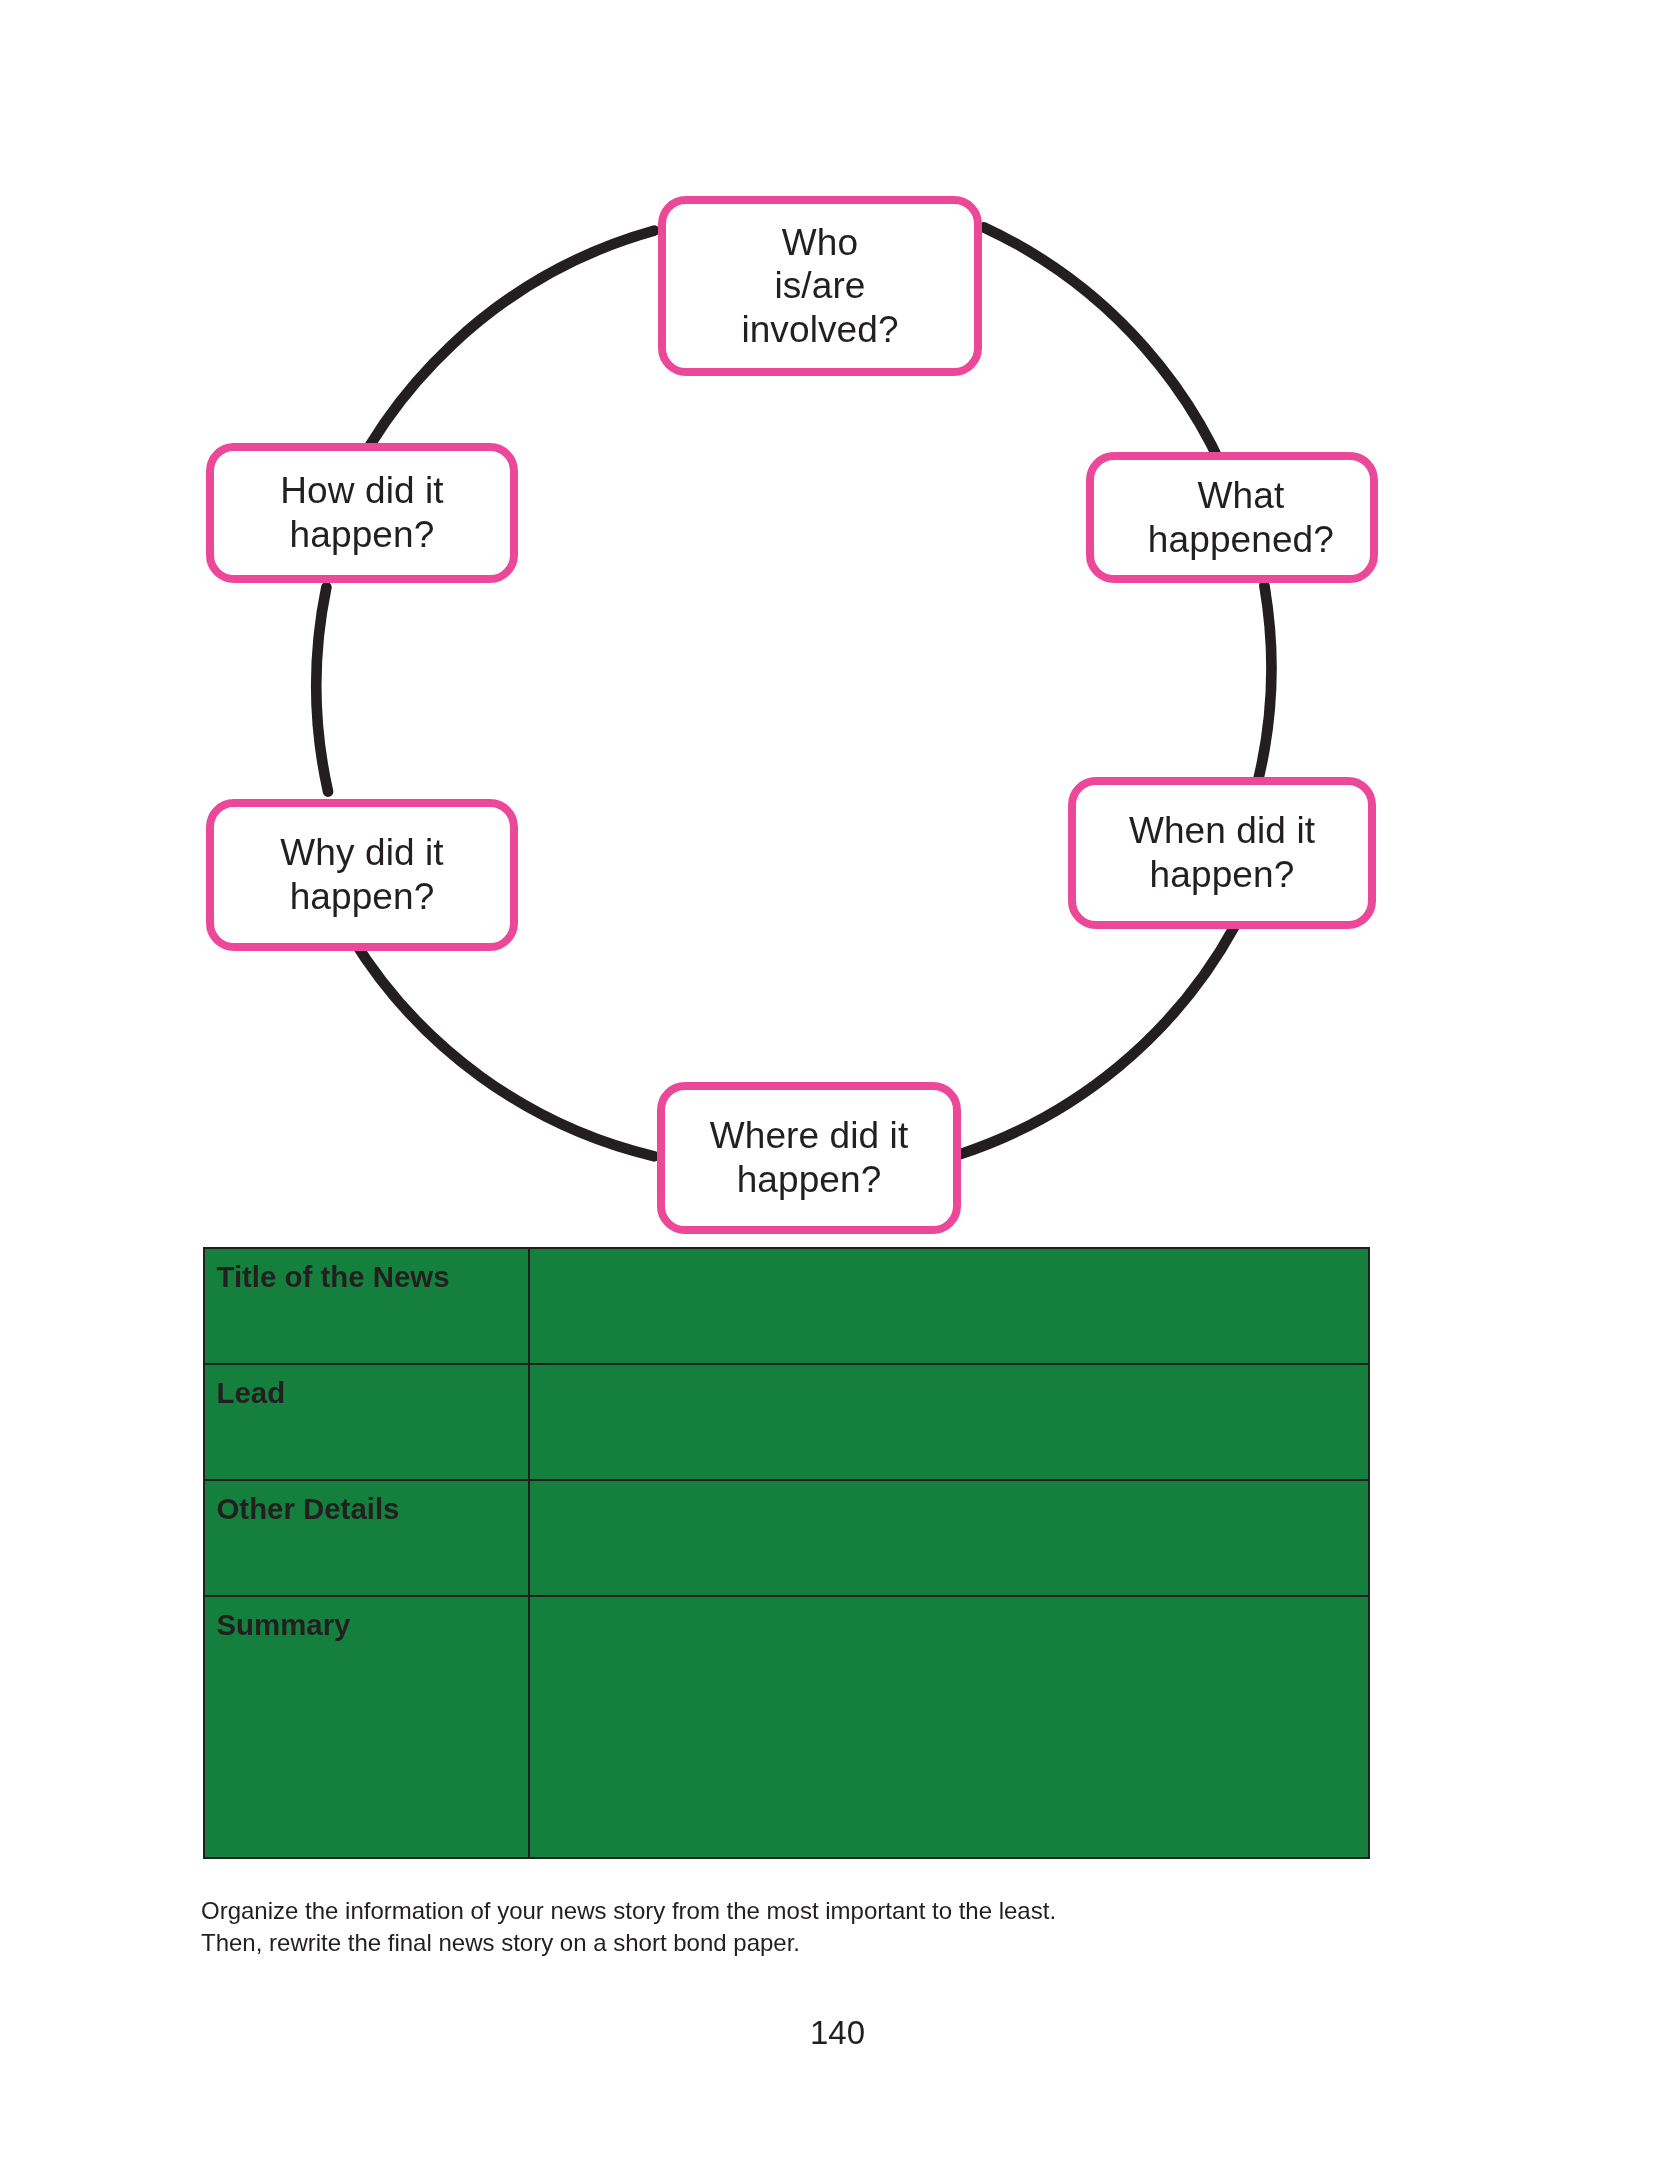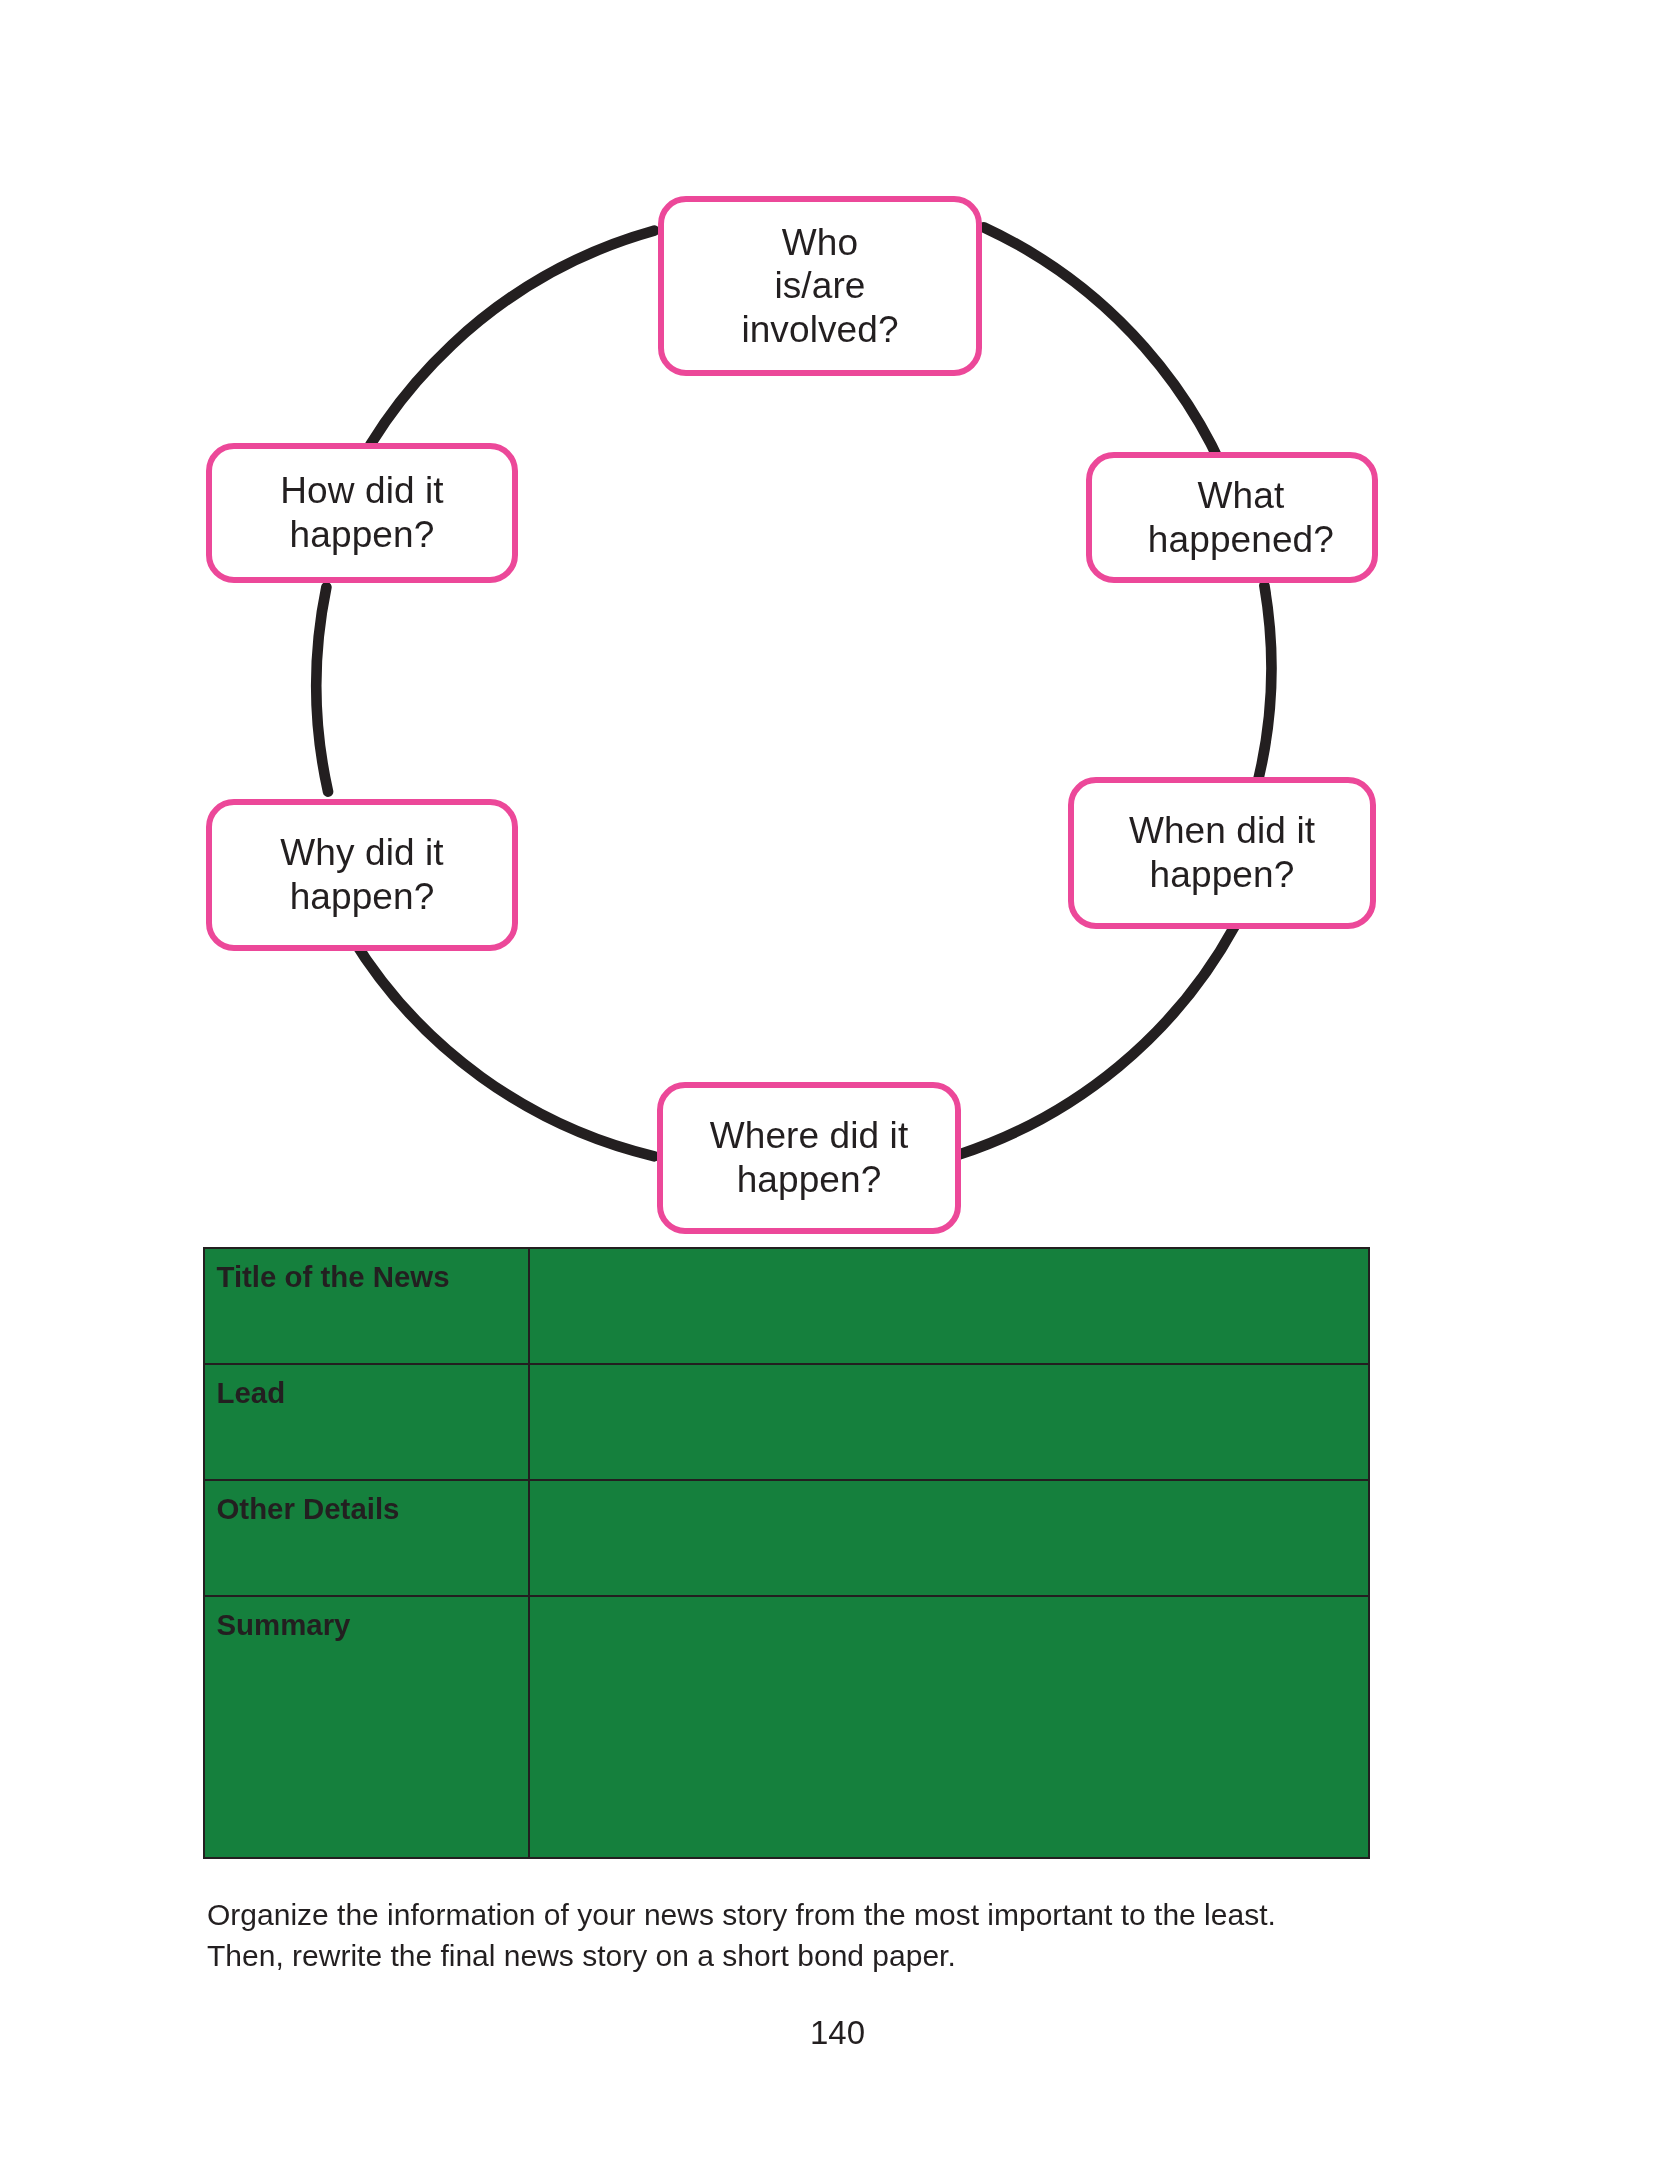--- a/index.html
+++ b/index.html
@@ -36,21 +36,21 @@
     left: 0;
     top: 0;
     width: 1675px;
     height: 1243px;
   }
 
   .cycle-node {
     position: absolute;
     box-sizing: border-box;
     background: #ffffff;
-    border: 6px solid #ec4899;
+    border: 8px solid #ec4899;
     border-radius: 28px;
     display: flex;
     align-items: center;
     justify-content: center;
     text-align: center;
     font-size: 37px;
     line-height: 1.18;
     color: #231f20;
     letter-spacing: 0.1px;
     padding: 3.3px 8.2px;
@@ -92,24 +92,24 @@
   #news-table col.value-col { width: 840px; }
 
   .row-h-1 { height: 116px; }
   .row-h-2 { height: 116px; }
   .row-h-3 { height: 116px; margin-top: 9px; }
   .row-h-4 { height: 262px; }
 
   
   #instructions {
     position: absolute;
-    left: 207px;
+    left: 201px;
     top: 1895px;
     width: 1170px;
-    font-size: 30px;
+    font-size: 24px;
     line-height: 1.35;
     text-align: justify;
     color: #231f20;
   }
   #instructions .line-last { text-align: left; }
 
   
   #page-number {
     position: absolute;
     left: 0;

